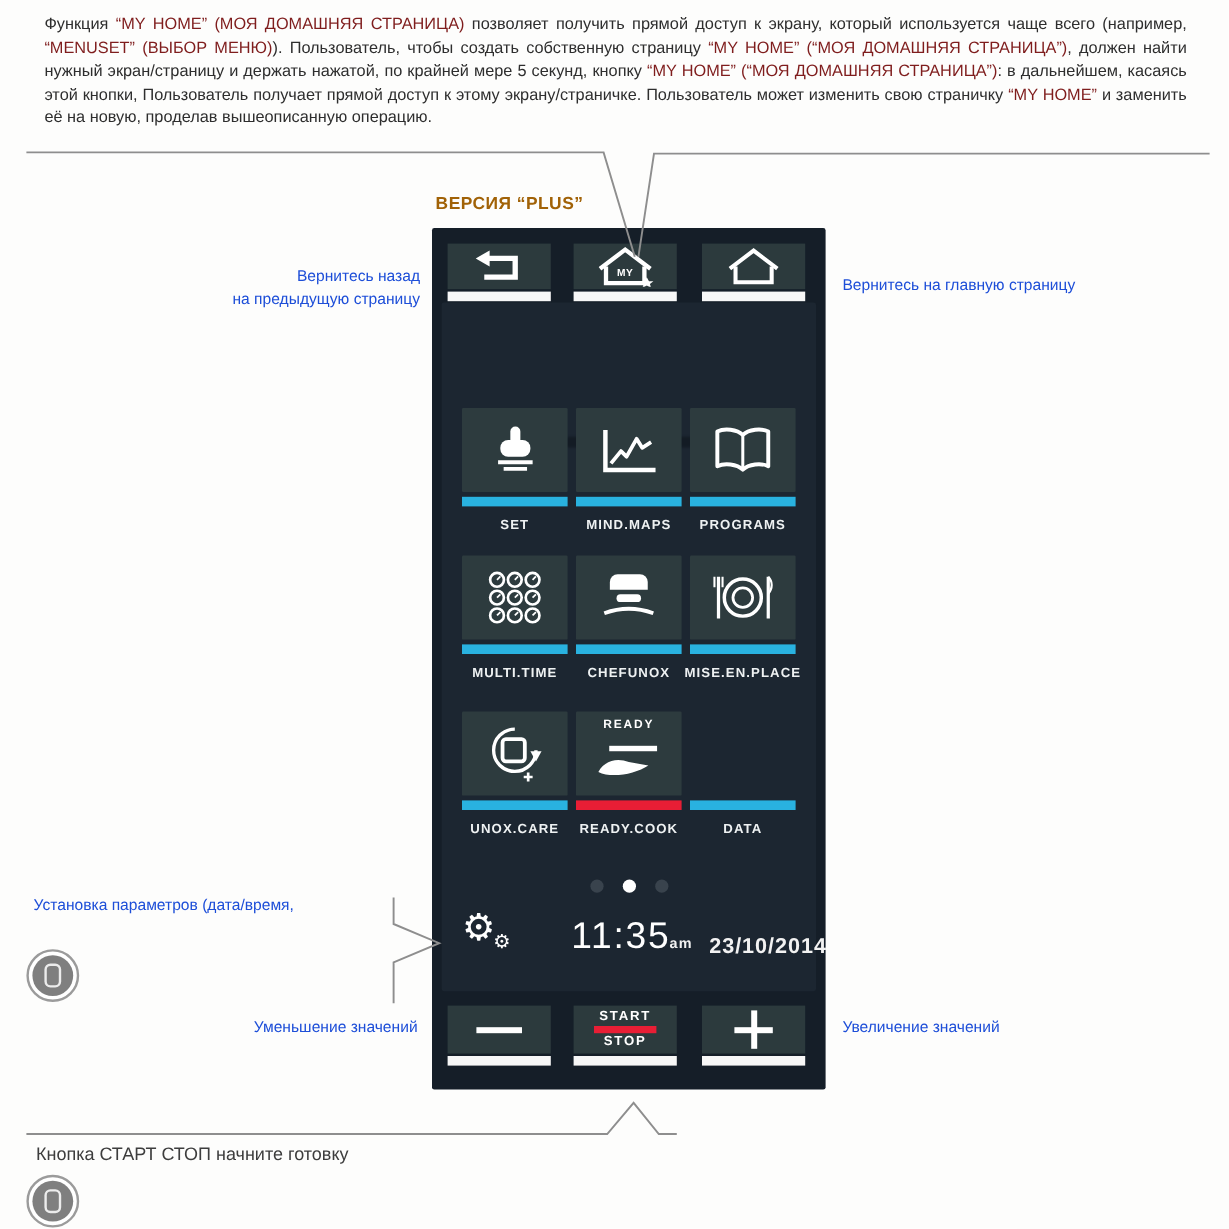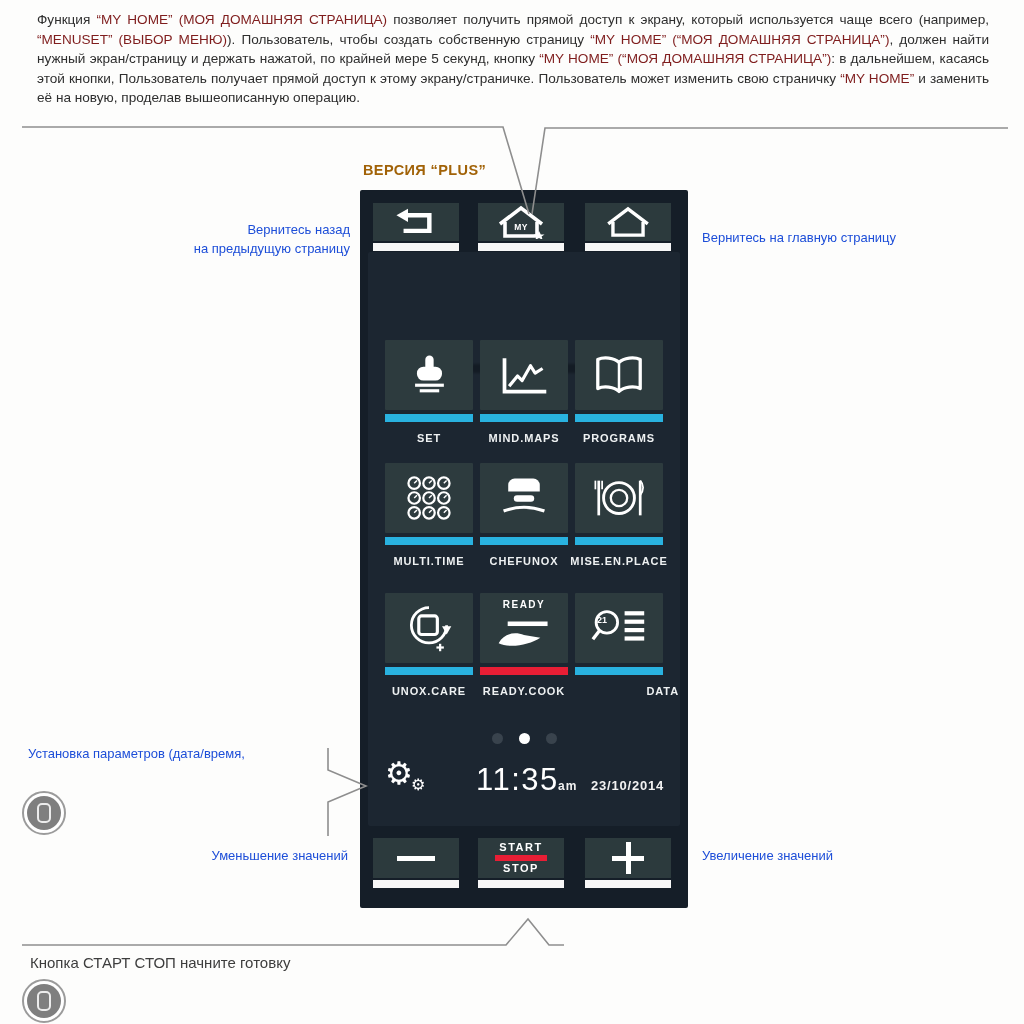--- a/index.html
+++ b/index.html
@@ -68,21 +68,21 @@
   .dot.active { background:#ffffff; }
   
   .gear-ico { position:absolute; left:25px; top:568px; width:44px; height:40px; color:#fff; }
   .gear-main { position:absolute; left:0; top:0; font-size:31px; font-family:"DejaVu Sans", sans-serif; line-height:1; }
   .gear-small { position:absolute; left:26px; top:19px; font-size:16px; font-family:"DejaVu Sans", sans-serif; line-height:1; }
   .time-txt {
     position:absolute; left:116px; top:572px; color:#fff;
     font-size:31px; font-weight:500; letter-spacing:1.5px;
   }
   .ampm-txt { position:absolute; left:198px; top:589px; color:#f2f2f2; font-size:12px; font-weight:bold; letter-spacing:1px; }
-  .date-txt { position:absolute; left:231px; top:588px; color:#f2f2f2; font-size:13px; font-weight:bold; letter-spacing:.8px; }
+  .date-txt { position:absolute; left:231px; top:588px; color:#f2f2f2; font-size:18px; font-weight:bold; letter-spacing:.8px; }
   
   .bot-btn {
     position:absolute; top:648px; width:86px; height:40px; background:#2c3a3d;
     display:flex; align-items:center; justify-content:center; flex-direction:column;
   }
   .bot-bar { position:absolute; top:690px; width:86px; height:8px; background:#f7f7f7; }
   .minus-glyph { width:38px; height:5px; background:#fff; }
   .plus-glyph { position:relative; width:32px; height:32px; }
   .plus-glyph::before { content:""; position:absolute; left:0; top:13.5px; width:32px; height:5px; background:#fff; }
   .plus-glyph::after  { content:""; position:absolute; left:13.5px; top:0; width:5px; height:32px; background:#fff; }
@@ -237,37 +237,26 @@
         <line x1="36" y1="47" x2="44" y2="47" stroke="#fff" stroke-width="2.4"></line>
       </svg>
     </div>
     <div class="tile-icon" style="left:120px; top:403px;">
       <span class="ready-badge">READY</span>
       <svg width="58" height="42" viewBox="0 0 64 44" style="margin-top:16px">
         <rect x="14" y="6" width="44" height="5" fill="#fff"></rect>
         <path d="M4,30 C10,19 22,17 32,21 L50,24 C38,32 16,36 4,30 Z" fill="#fff"></path>
       </svg>
     </div>
-    <div class="tile-icon" style="left:215px; top:403px;">
-      <svg width="56" height="44" viewBox="0 0 60 44">
-        <circle cx="17" cy="16" r="11.5" fill="none" stroke="#fff" stroke-width="3"></circle>
-        <line x1="9" y1="25" x2="2" y2="34" stroke="#fff" stroke-width="3.6"></line>
-        <rect x="36" y="4" width="21" height="4.5" fill="#fff"></rect>
-        <rect x="36" y="13" width="21" height="4.5" fill="#fff"></rect>
-        <rect x="36" y="22" width="21" height="4.5" fill="#fff"></rect>
-        <rect x="36" y="31" width="21" height="4.5" fill="#fff"></rect>
-      </svg>
-      <span class="data-glyph">21</span>
-    </div>
     <div class="tile-bar" style="left: 25px; top: 477px; background: rgb(41, 178, 224);"></div>
     <div class="tile-bar" style="left: 120px; top: 477px; background: rgb(232, 30, 53);"></div>
     <div class="tile-bar" style="left: 215px; top: 477px; background: rgb(41, 178, 224);"></div>
     <div class="tile-label" style="left:9px; top:495px;">UNOX.CARE</div>
     <div class="tile-label" style="left:104px; top:495px;">READY.COOK</div>
-    <div class="tile-label" style="left:199px; top:495px;text-align:right;">DATA</div>
+    <div class="tile-label" style="left:199px; top:495px;">DATA</div>
 
     <div class="dots">
       <div class="dot"></div>
       <div class="dot active"></div>
       <div class="dot"></div>
     </div>
 
     <div class="gear-ico">
       <span class="gear-main">⚙</span>
       <span class="gear-small">⚙</span>

